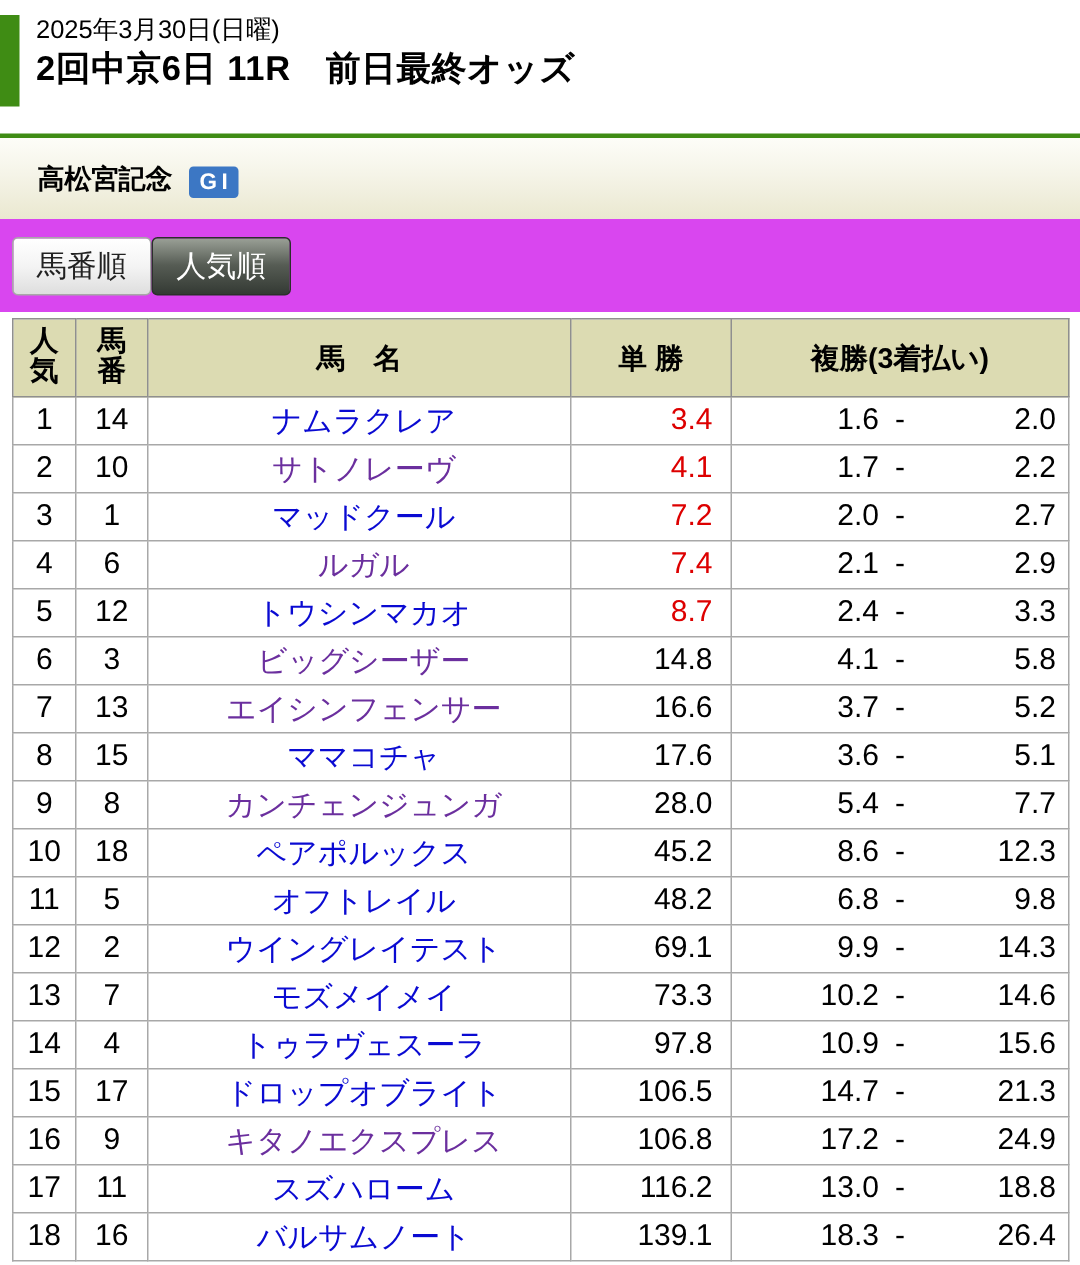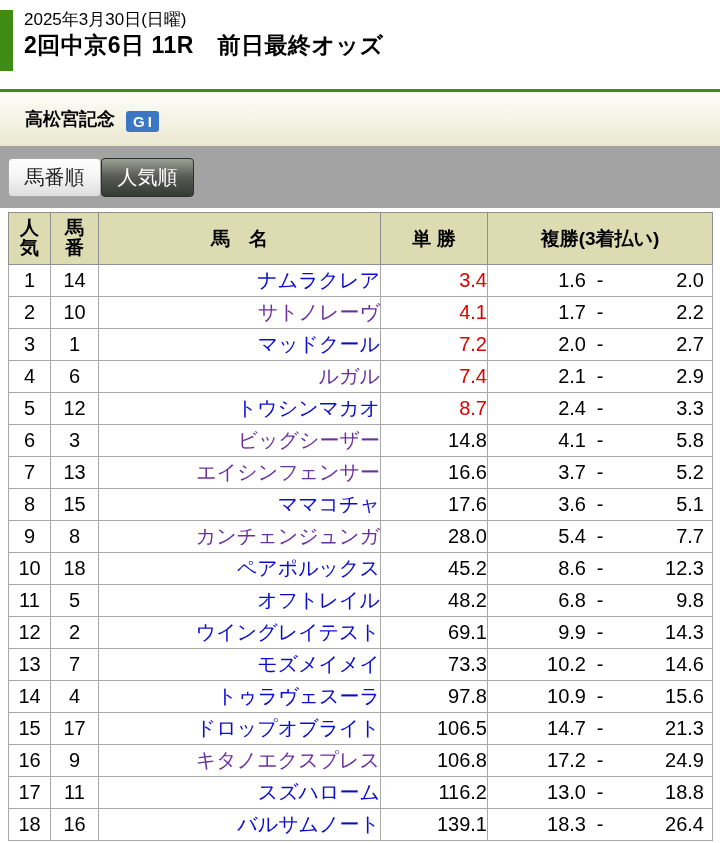--- a/index.html
+++ b/index.html
@@ -49,21 +49,21 @@
     letter-spacing:3px;
     padding:2px 4px 2px 7px;
     border-radius:3px;
     transform:translateY(2px);
   }
   
   .toolbar{
     height:62px;
     display:flex;align-items:center;
     padding:0 8px;
-    background:#a3a3a3;
+    background:#d946ef;
   }
   .btn{
     height:39px;
     border-radius:4px;
     font-size:20px;
     display:flex;align-items:center;justify-content:center;
     cursor:pointer;
   }
   .btn-umaban{
     width:93px;
@@ -113,24 +113,24 @@
     height:32px;
     border:1px solid #a8a8a8;
     font-size:20px;
     vertical-align:middle;
     background:#fff;
     white-space:nowrap;
     overflow:hidden;
   }
   td.c-rank{text-align:center;color:#000;}
   td.c-num{text-align:center;background:var(--cell_beige);color:#000;}
-  td.c-name{text-align:right;padding-left:6px;}
+  td.c-name{text-align:center;padding-left:6px;}
   td.c-name a{color:var(--link_blue);text-decoration:none;cursor:pointer;}
   td.c-name a.visited{color:var(--link_visited);}
-  td.c-win{text-align:right;color:#000;}
+  td.c-win{text-align:right;padding-right:12px;color:#000;}
   td.c-win .hot{color:var(--odds_hot);}
   td.c-place{text-align:right;padding-right:8px;color:#000;}
   .p-low{display:inline-block;width:95px;text-align:right;}
   .p-dash{display:inline-block;width:28px;text-align:center;}
   .p-high{display:inline-block;width:90px;text-align:right;}
 </style>
 </head>
 <body>
 
 <div class="top-header">

